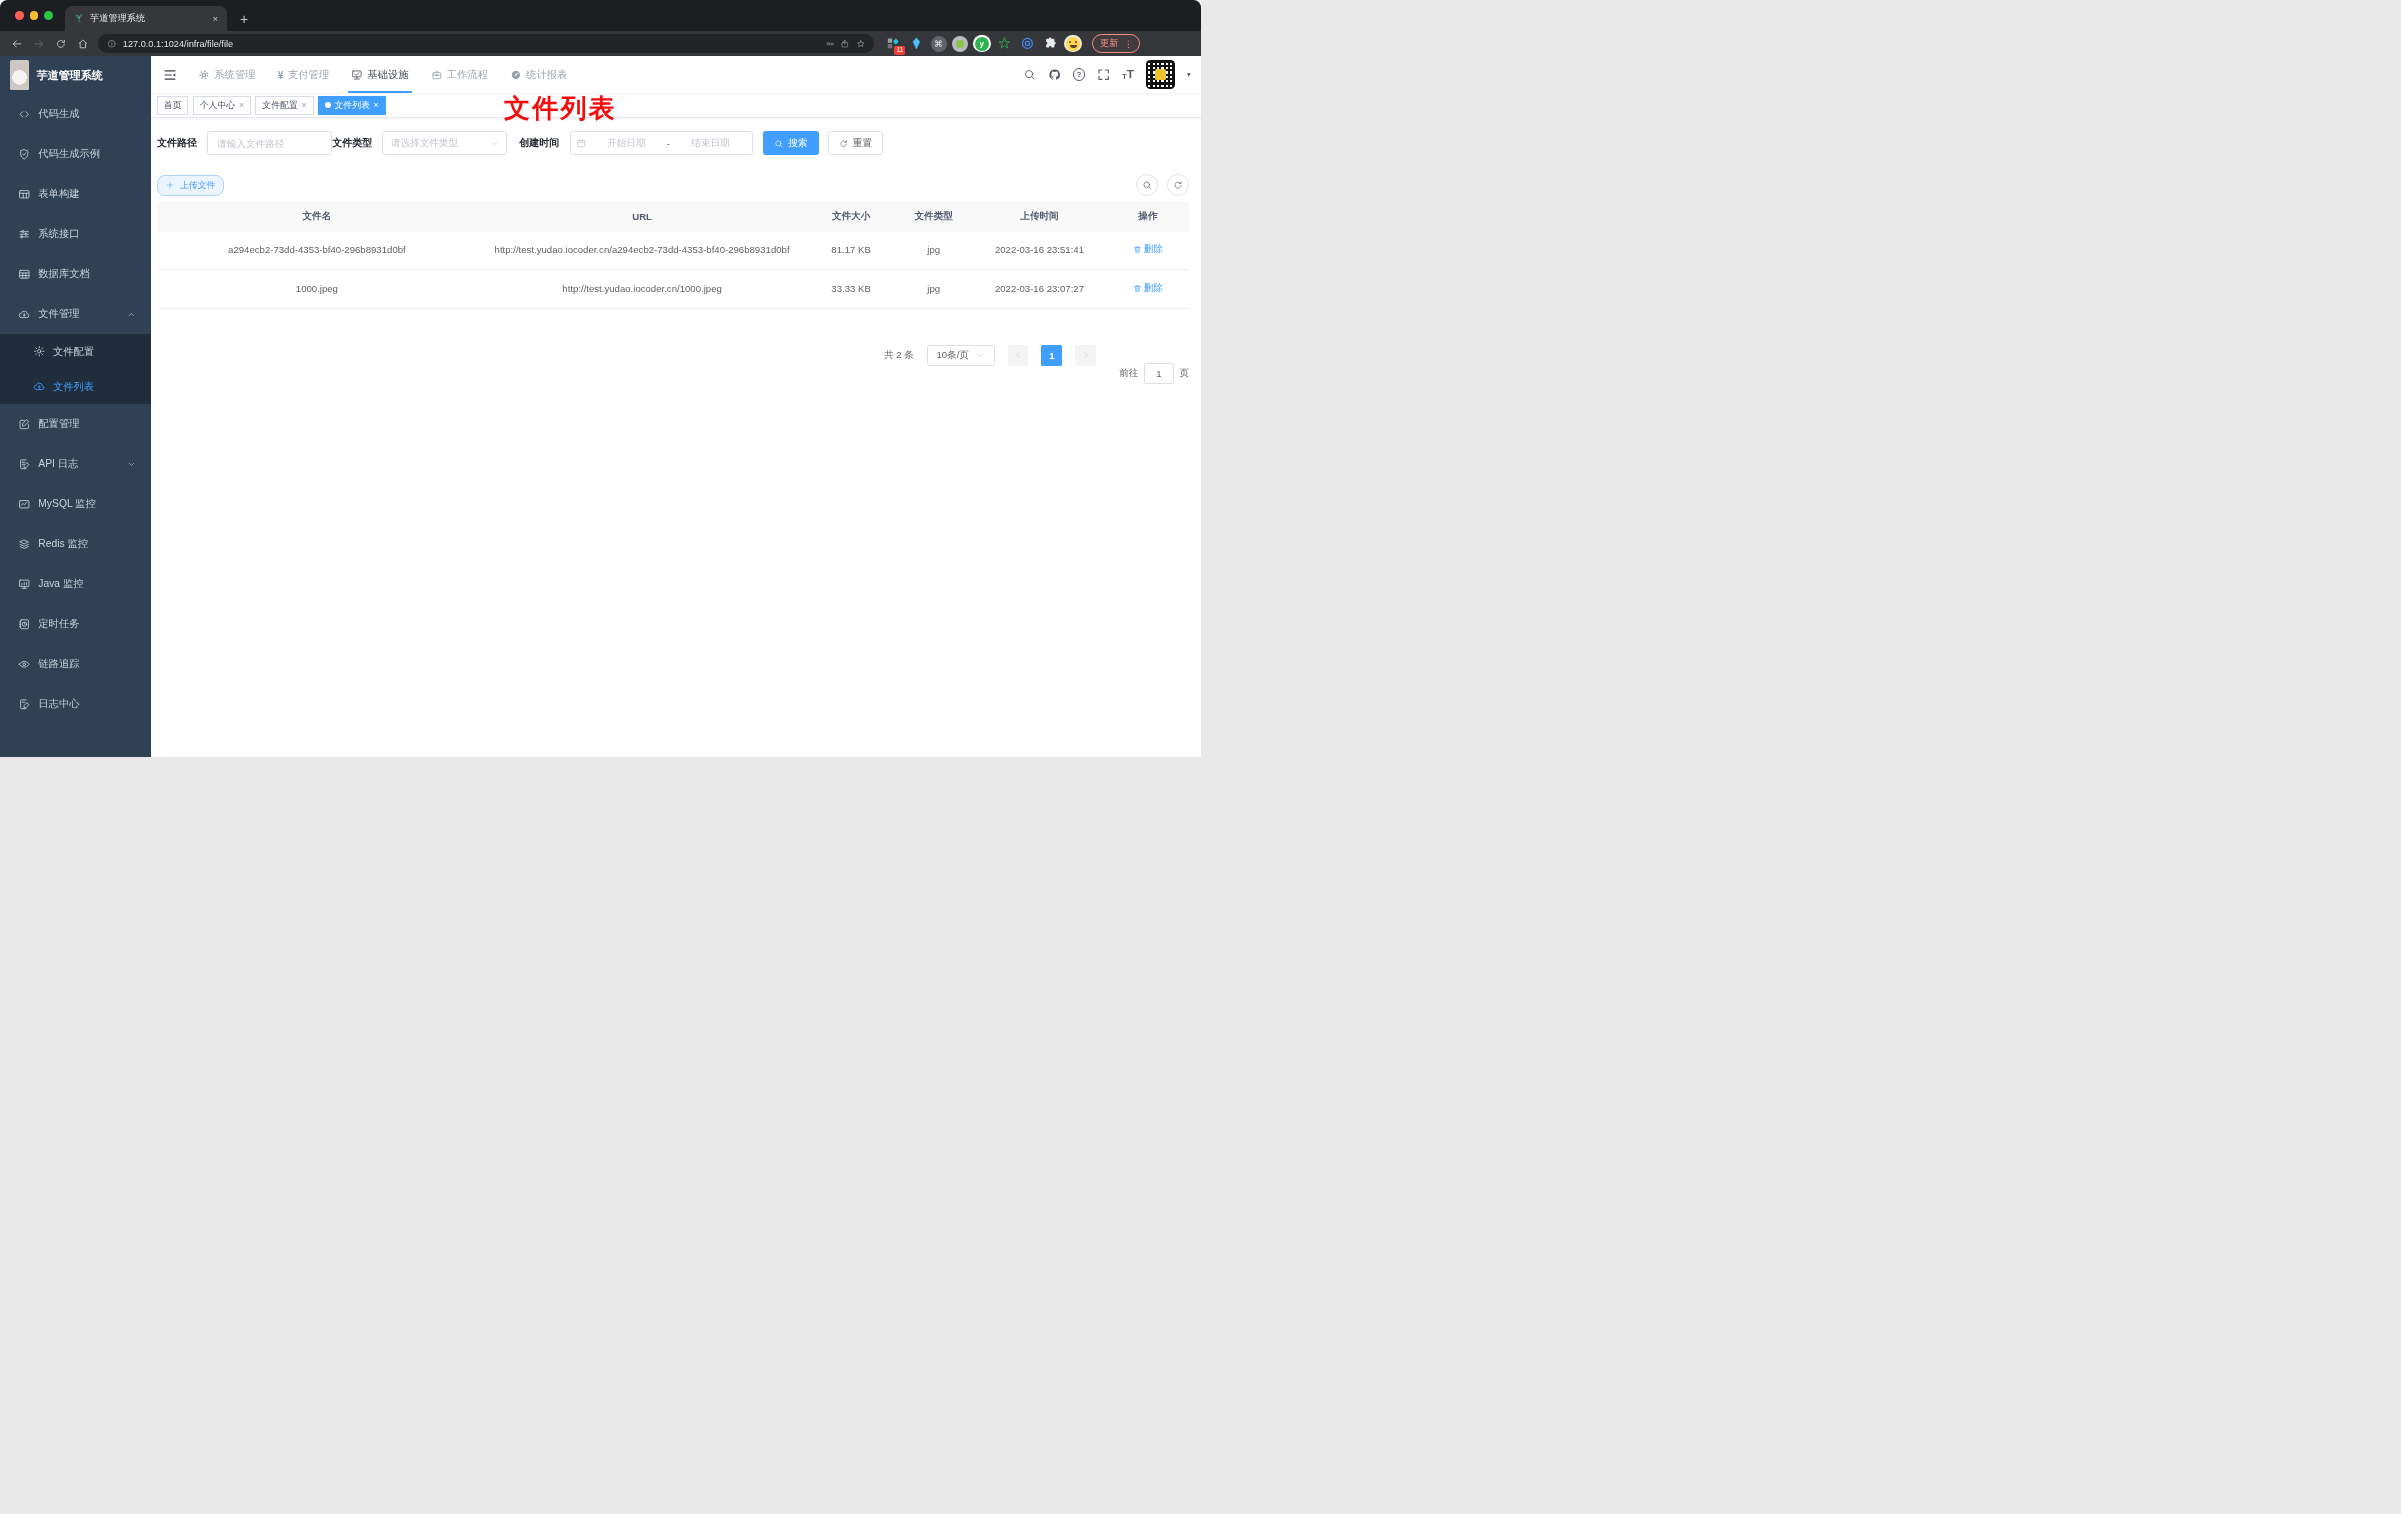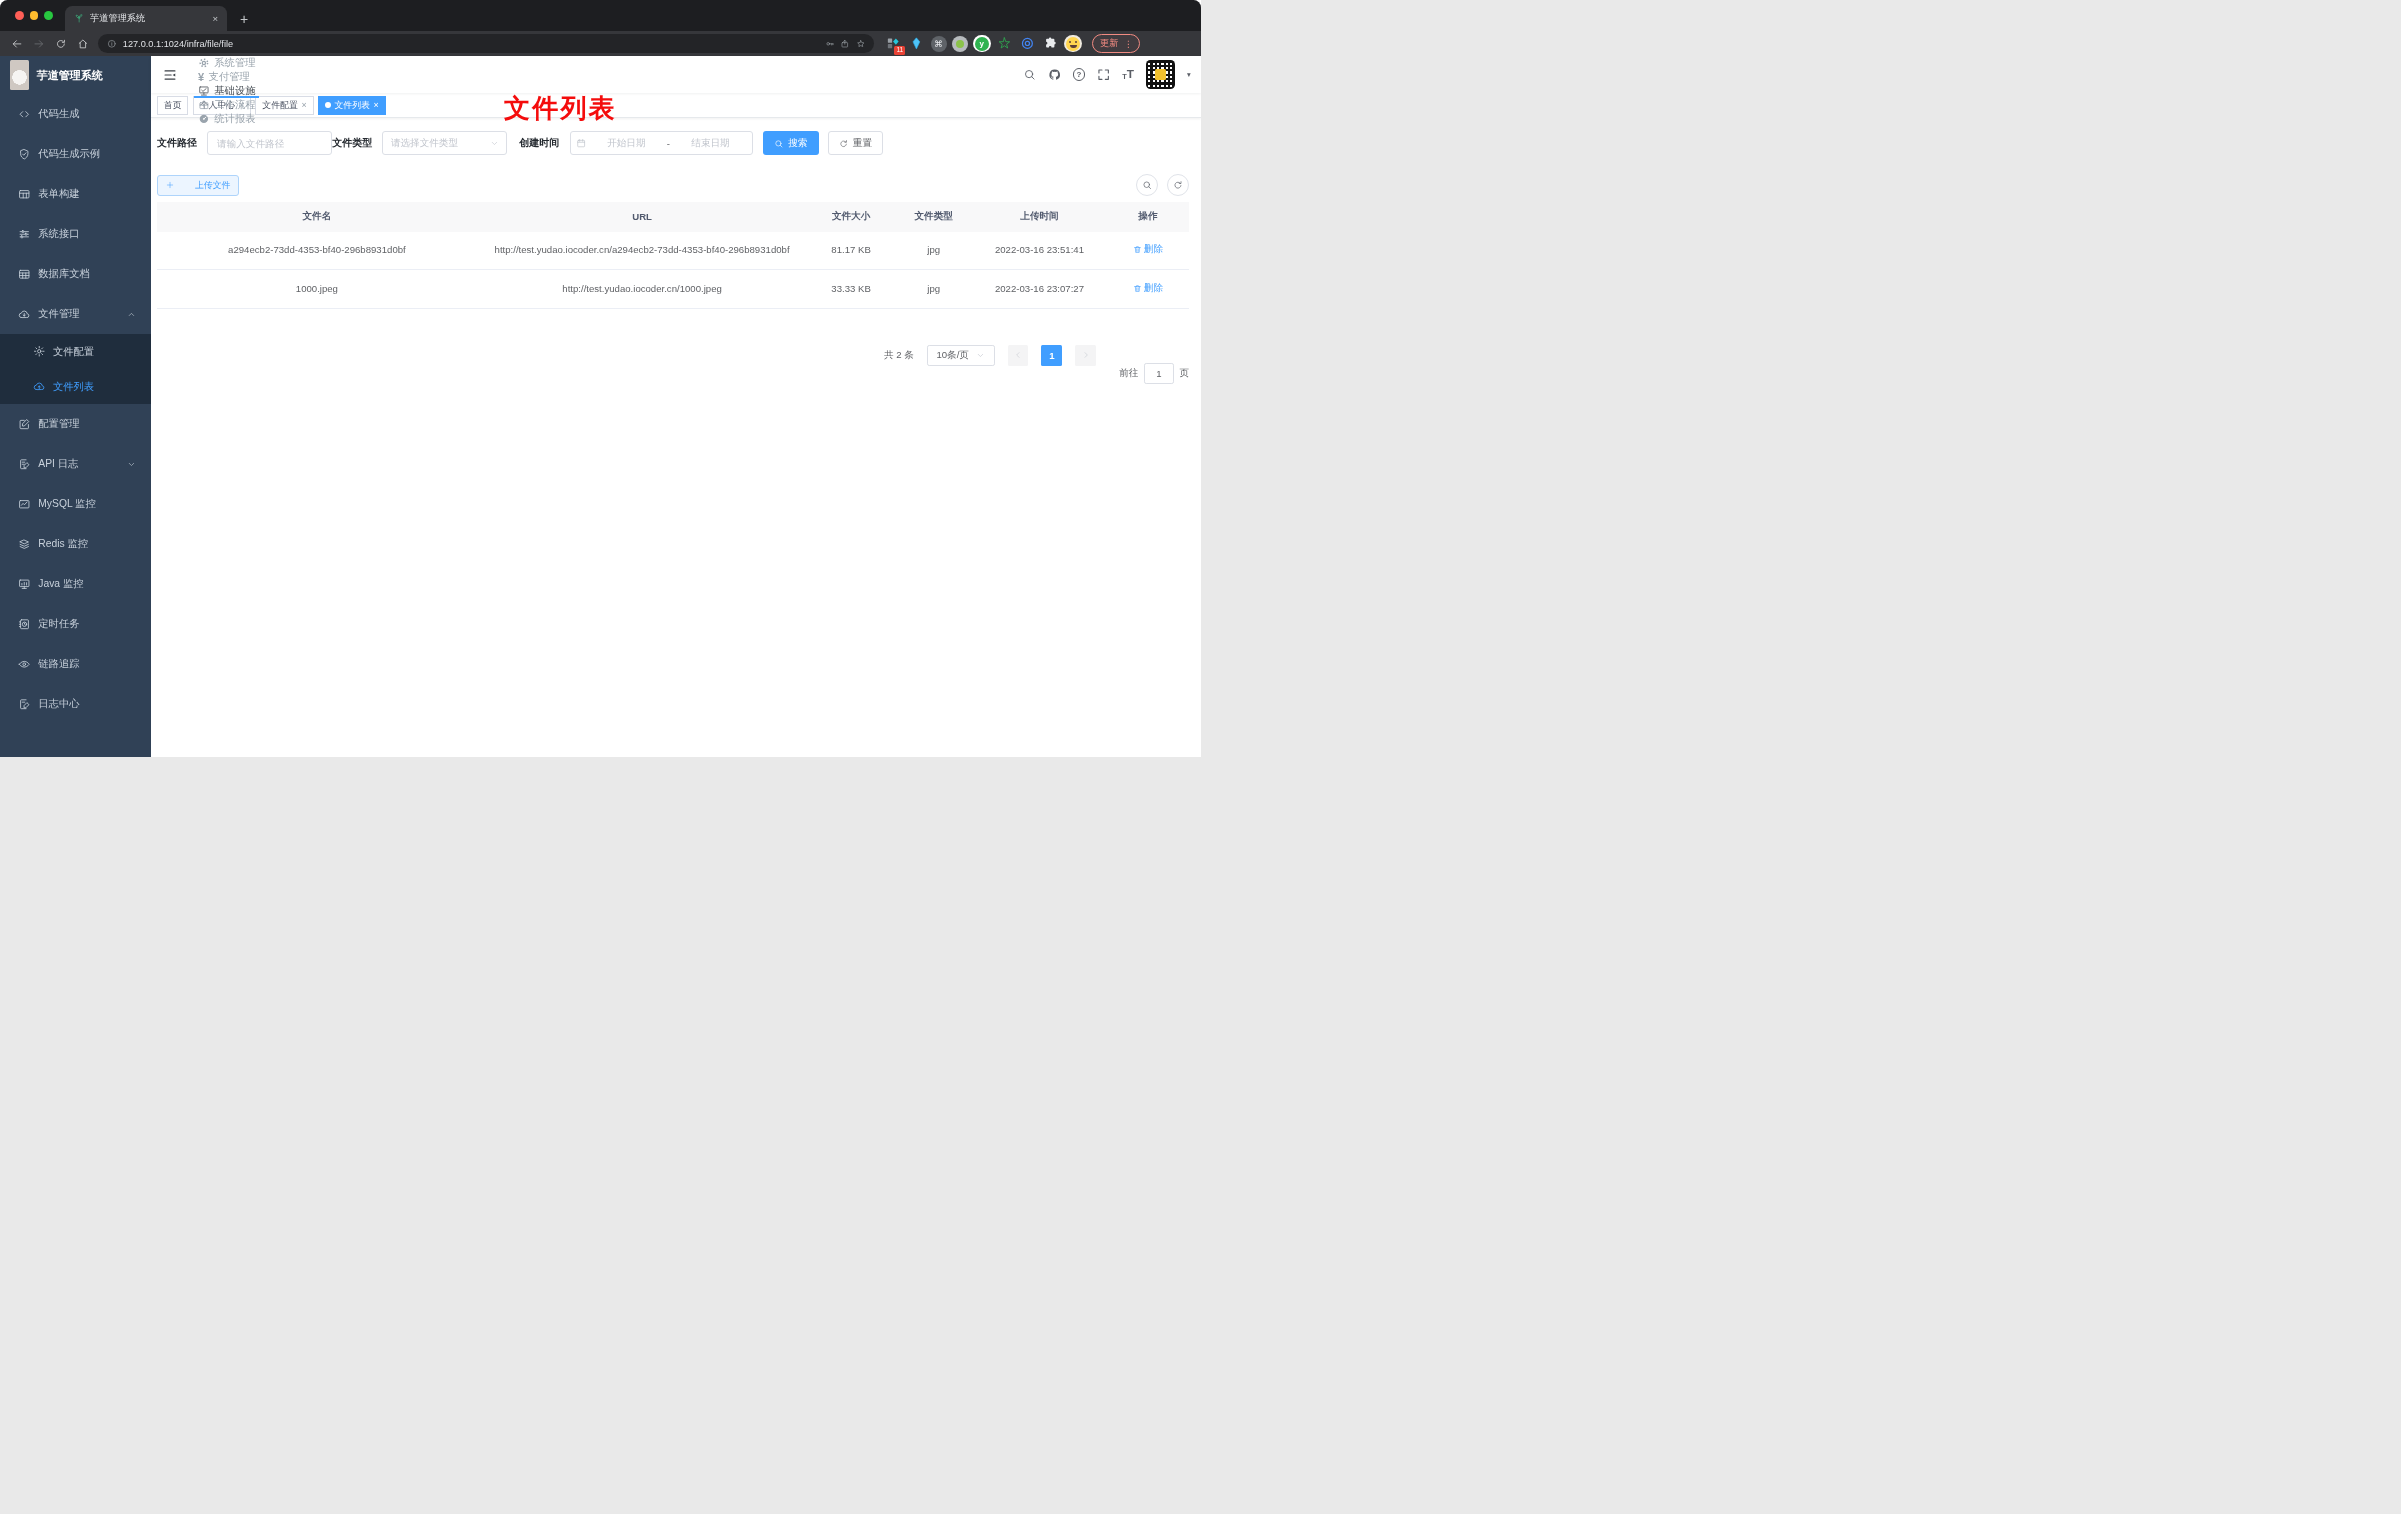--- a/index.html
+++ b/index.html
@@ -51,21 +51,21 @@
   .submenu { background:#1f2d3d; }
   .submenu .menu-item { height:35px; padding-left:33px; }
   .menu-item.active { color:#409eff; }
 
   
   .main { flex:1; position:relative; background:#fff; display:flex; flex-direction:column; min-width:0; }
   .app-header { height:37px; display:flex; align-items:center; background:#fff;
                 box-shadow:0 0.7px 3px rgba(0,21,41,.08); position:relative; z-index:3; }
   .hamburger { margin-left:11.8px; color:#3a3f45; display:flex; }
   .hamburger svg { width:14px; height:14px; }
-  .nav-tabs { display:flex; margin-left:10.3px; height:37px;flex-direction:column; }
+  .nav-tabs { display:flex; margin-left:10.3px; height:37px; }
   .nav-tab { display:flex; align-items:center; gap:4.4px; padding:0 11px; color:#9aa4ad; font-size:10.3px; position:relative; cursor:pointer; }
   .nav-tab svg, .nav-tab .glyph { width:11.8px; height:11.8px; }
   .nav-tab .glyph { font-size:11px; font-weight:bold; width:auto; }
   .nav-tab.active { color:#464d54; }
   .nav-tab.active::after { content:""; position:absolute; left:7.4px; right:7.4px; bottom:0; height:2.2px; background:#409eff; }
   .header-right { margin-left:auto; display:flex; align-items:center; gap:11.8px; padding-right:10.3px; color:#5a5e66; }
   .hr-ic { display:flex; align-items:center; justify-content:center; }
   .hr-ic svg { width:13.3px; height:13.3px; }
   .help-circ { width:12.5px; height:12.5px; border:1.2px solid #5a5e66; border-radius:50%; font-size:8px;
                font-weight:bold; display:flex; align-items:center; justify-content:center; }
@@ -104,21 +104,21 @@
   .date-box { width:183px; padding:0 5px; gap:4.4px; margin-right:10.3px; }
   .date-part { flex:1; text-align:center; color:#c0c4cc; }
   .date-sep { color:#606266; }
   .btn { height:24px; border-radius:3px; display:inline-flex; align-items:center; gap:4.4px; font-size:9.6px;
          padding:0 10.3px; cursor:pointer; border:0.7px solid transparent; }
   .btn svg { width:9.6px; height:9.6px; }
   .btn-search { background:#409eff; color:#fff; }
   .btn-reset { background:#fff; border-color:#dcdfe6; color:#606266; margin-left:8.9px; }
   .action-row { margin-top:19px; display:flex; align-items:center; }
   .btn-upload { height:20.7px; padding:0 8px; font-size:8.9px; background:#ecf5ff; border:0.7px solid #aed4fb;
-                border-radius:3px; color:#409eff; display:inline-flex; align-items:center; gap:21px; cursor:pointer; }
+                border-radius:8px; color:#409eff; display:inline-flex; align-items:center; gap:6px; cursor:pointer; }
   .btn-upload svg { width:8px; height:8px; }
   .right-circles { margin-left:auto; display:flex; gap:8.9px; }
   .circle-btn { width:22px; height:22px; border:0.7px solid #e0e3e9; border-radius:50%; background:#fff;
                 display:flex; align-items:center; justify-content:center; color:#5a5e66; cursor:pointer; }
   .circle-btn svg { width:10.3px; height:10.3px; }
 
   table { width:100%; border-collapse:collapse; margin-top:5.9px; font-size:9.6px; table-layout:fixed; }
   th { background:#f8f8f9; color:#515a6e; font-weight:bold; height:29.5px; padding:0 4.4px; }
   td { color:#606266; text-align:center; padding:9.6px 7.4px; border-bottom:0.7px solid #ebeef5;
        word-break:break-all; line-height:1.75; }

